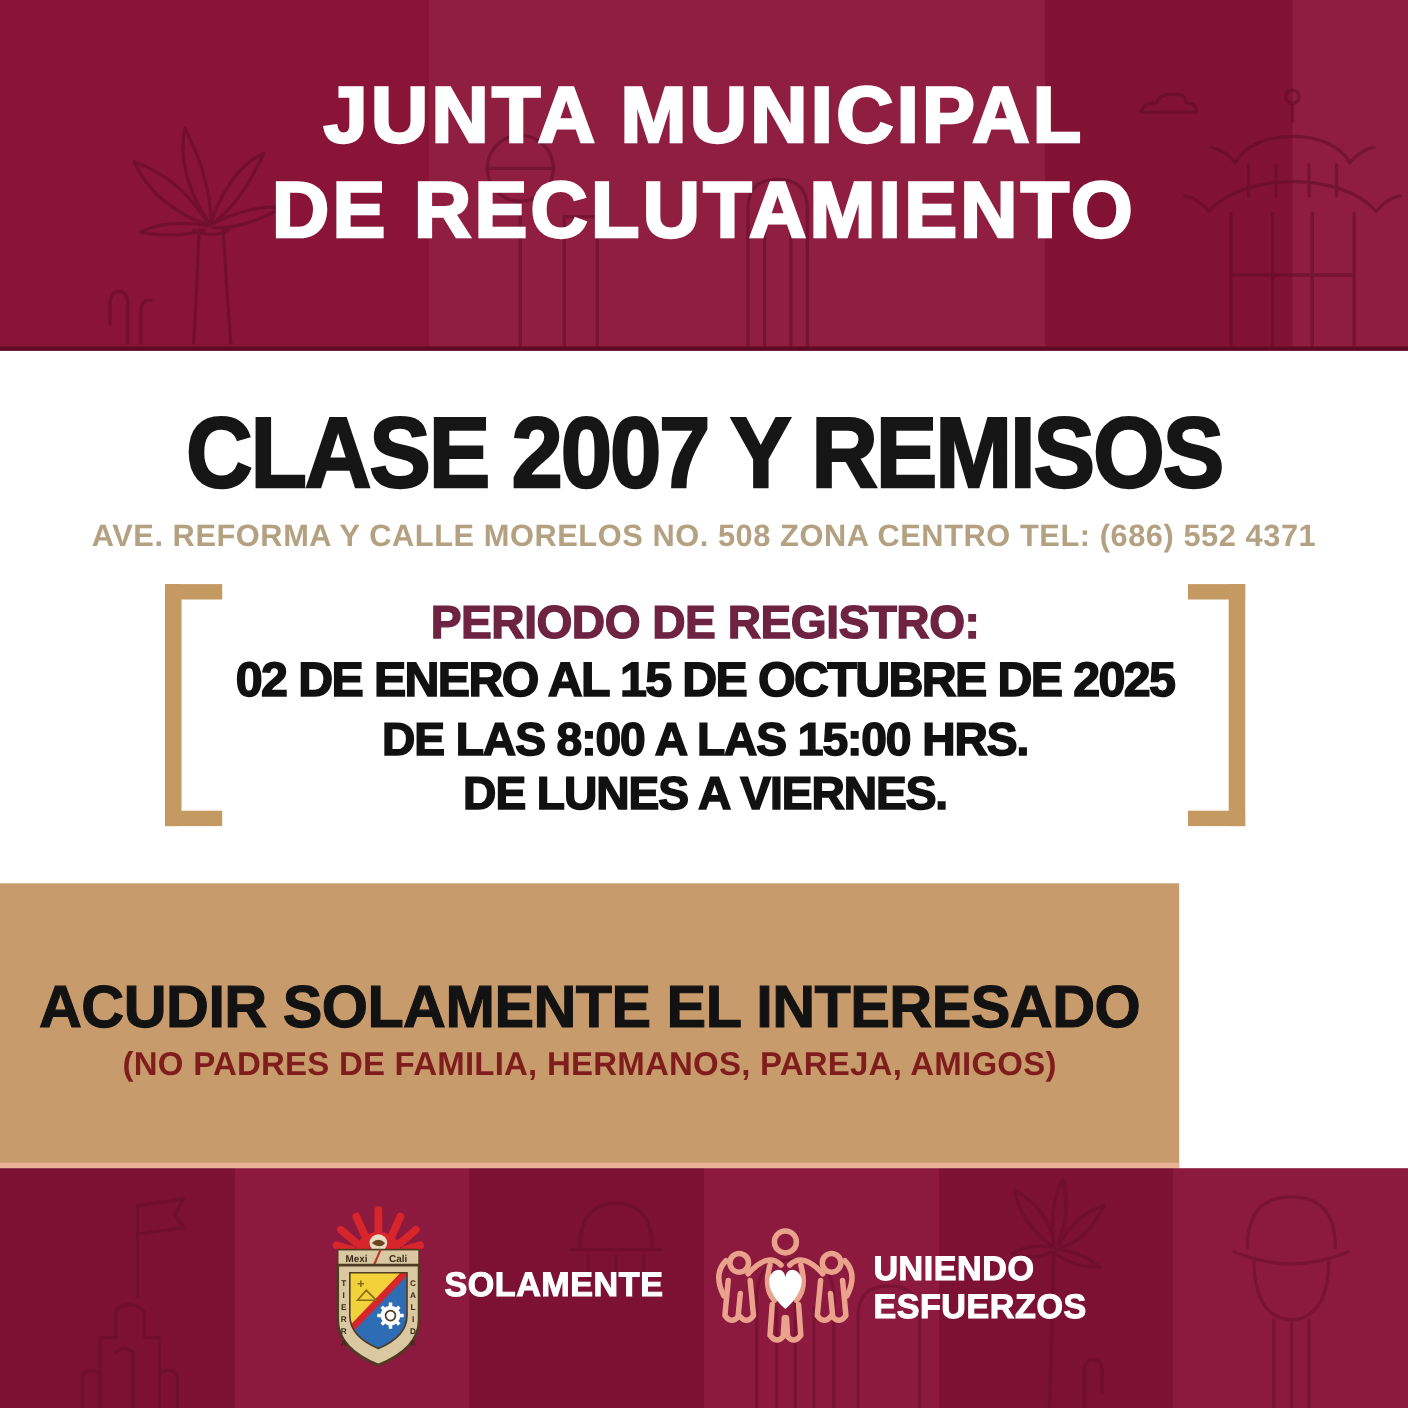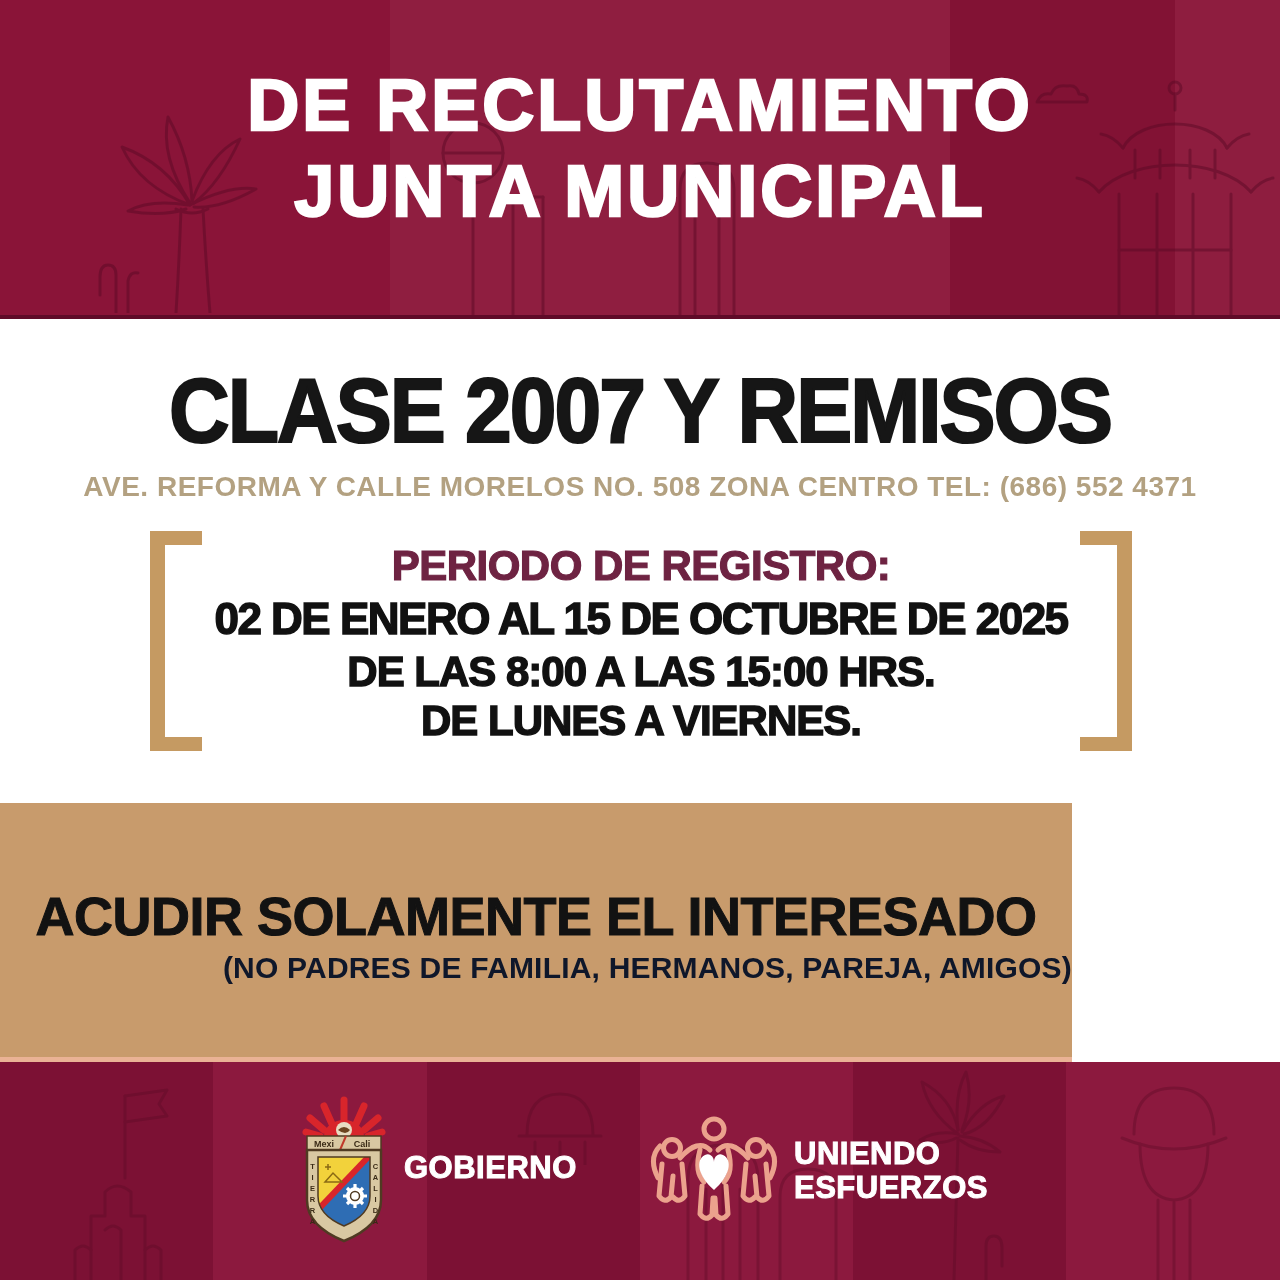--- a/index.html
+++ b/index.html
@@ -49,22 +49,22 @@
   .reg-dates{margin:0;color:#111;font-weight:bold;font-size:44px;line-height:56px;
     -webkit-text-stroke:1.4px #111;letter-spacing:-1.5px;}
   .reg-hours,.reg-days{margin:0;color:#111;font-weight:bold;font-size:42px;line-height:49px;
     -webkit-text-stroke:1.4px #111;letter-spacing:-1px;}
   
   .band-tan{position:absolute;left:0;top:803px;width:1072px;height:254px;
     background:#c89b6c;border-bottom:5px solid #eab295;box-sizing:content-box;}
   .notice-main{margin:0;position:absolute;top:82px;left:0;width:100%;text-align:center;
     color:#121212;font-weight:bold;font-size:54px;letter-spacing:-.5px;
     -webkit-text-stroke:1px #121212;}
-  .notice-sub{margin:0;position:absolute;top:148px;left:0;width:100%;text-align:right;
-    color:#0f172a;font-weight:bold;font-size:30px;letter-spacing:.2px;}
+  .notice-sub{margin:0;position:absolute;top:148px;left:0;width:100%;text-align:center;
+    color:#7f1d1d;font-weight:bold;font-size:30px;letter-spacing:.2px;}
   
   .band-bottom{position:absolute;left:0;top:1062px;width:1280px;height:218px;
     background:repeating-linear-gradient(90deg,#7c1134 0px,#7c1134 213.3px,#8c193e 213.3px,#8c193e 426.6px);}
   .logo-group{position:absolute;display:flex;align-items:center;gap:14px;}
   .gov-group{left:298px;top:30px;}
   .unity-group{left:648px;top:52px;}
   .logo-text{color:#fff;font-weight:bold;font-size:31px;line-height:34px;
     letter-spacing:.5px;-webkit-text-stroke:1px #fff;}
   .logo-text span{display:block;}
   .crest-letters{font-family:"Liberation Sans",sans-serif;}
@@ -111,22 +111,22 @@
       <path d="M192 78 Q202 66 214 64"></path>
       <path d="M100 80 V108 M125 80 V108 M155 80 V108 M180 80 V108"></path>
       <path d="M64 122 C96 86 184 86 216 122"></path>
       <path d="M64 122 Q54 110 42 108"></path>
       <path d="M216 122 Q226 110 238 108"></path>
       <path d="M84 124 V245 M122 124 V245 M158 124 V245 M196 124 V245"></path>
       <path d="M84 180 H196"></path>
     </svg>
 
     <h1 class="title">
+      <span>JUNTA MUNICIPAL</span>
       <span>DE RECLUTAMIENTO</span>
-      <span>JUNTA MUNICIPAL</span>
     </h1>
   </header>
 
   <section class="band-white">
     <h2 class="heading">CLASE 2007 Y REMISOS</h2>
     <p class="address">AVE. REFORMA Y CALLE MORELOS NO. 508 ZONA CENTRO TEL: (686) 552 4371</p>
 
     <div class="reg-frame">
       <div class="bracket left"></div>
       <div class="bracket right"></div>
@@ -221,21 +221,21 @@
             <line x1="49" y1="96" x2="65" y2="112"></line>
             <line x1="65" y1="96" x2="49" y2="112"></line>
           </g>
           <circle cx="57" cy="104" r="4.5" fill="none" stroke="#4f3a22" stroke-width="1.5"></circle>
         </g>
         <path d="M20 65 H72 V104 Q72 123 46 134 Q20 123 20 104 Z" fill="none" stroke="#4f3a22" stroke-width="1.5"></path>
         <text x="14.5" y="70" font-size="7.5" font-weight="bold" fill="#3a2a16" letter-spacing="2" style="writing-mode:vertical-rl;text-orientation:upright;" class="crest-letters">TIERRA</text>
         <text x="77.5" y="70" font-size="7.5" font-weight="bold" fill="#3a2a16" letter-spacing="2" style="writing-mode:vertical-rl;text-orientation:upright;" class="crest-letters">CALIDA</text>
       </svg>
       <div class="logo-text">
-        <span>GOBIERNO</span>
+        <span>SOLAMENTE</span>
       </div>
     </div>
 
     <div class="logo-group unity-group">
       <svg width="132" height="114" viewBox="0 0 132 114">
         <g fill="none" stroke="#eba28d" stroke-width="5" stroke-linecap="round" stroke-linejoin="round">
           <circle cx="24" cy="34" r="8.5"></circle>
           <circle cx="108" cy="34" r="8.5"></circle>
           <circle cx="66" cy="15" r="10"></circle>
           <path d="M10 64 Q0 44 12 32"></path>

